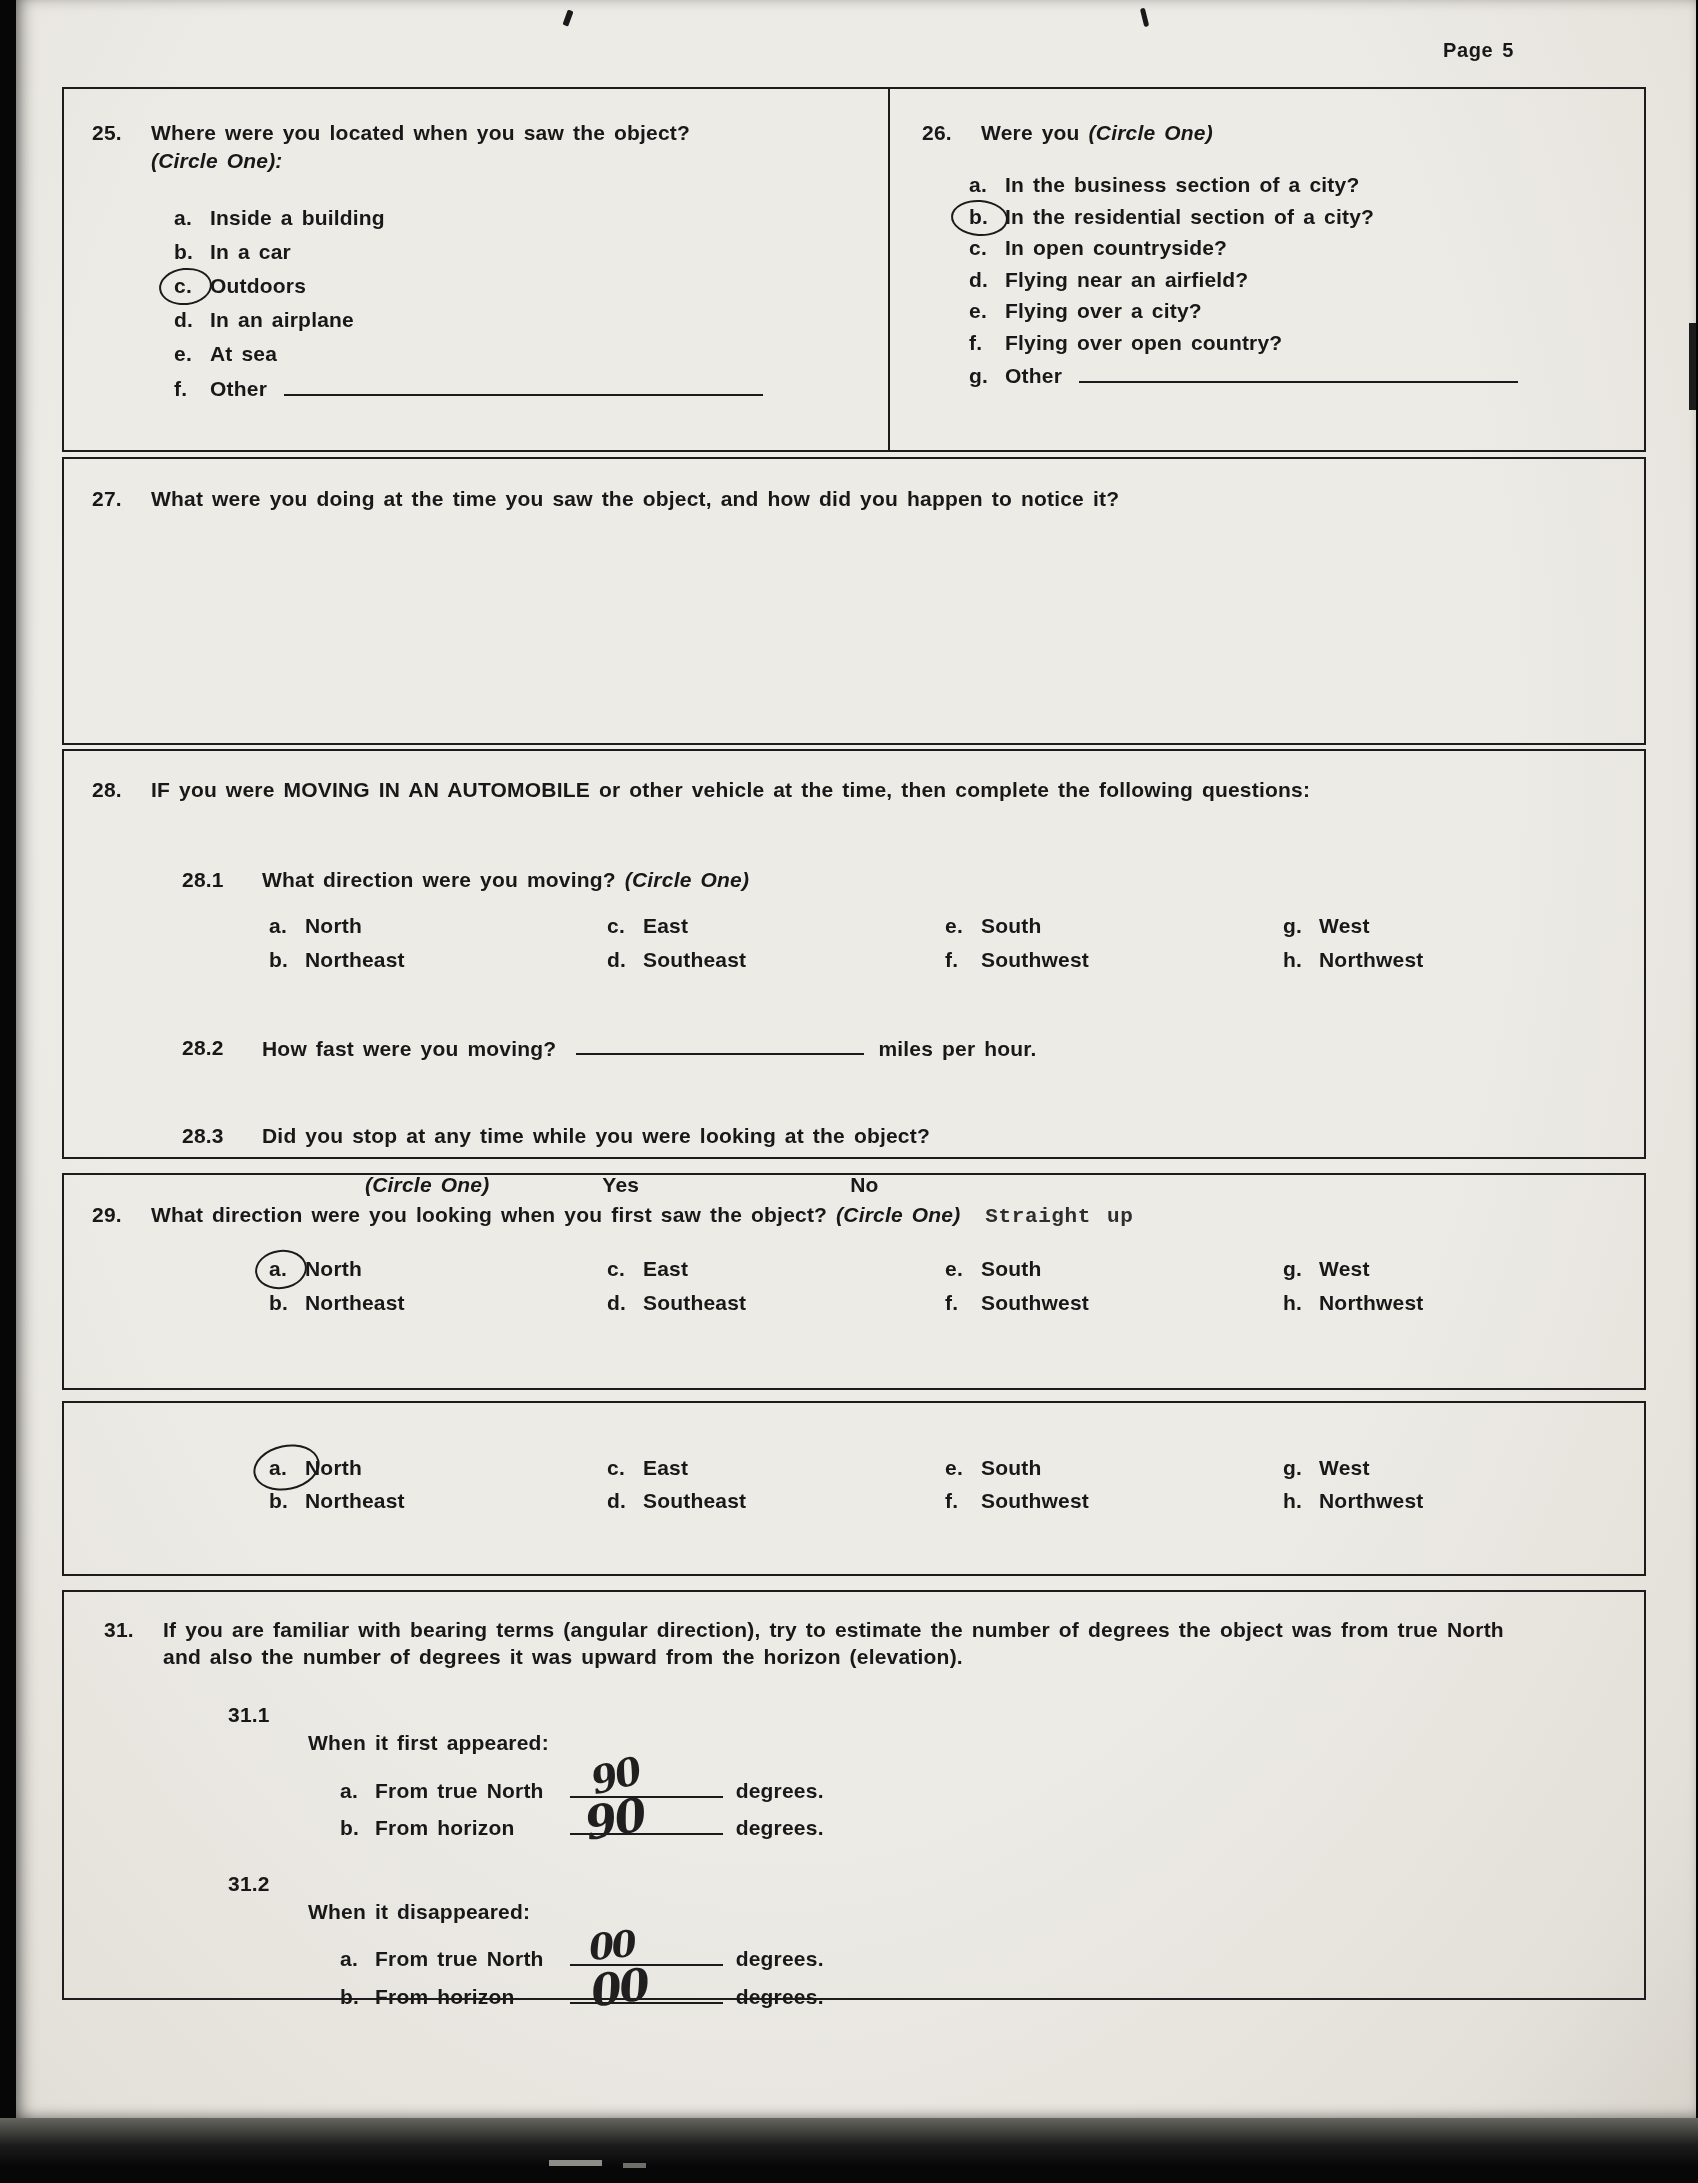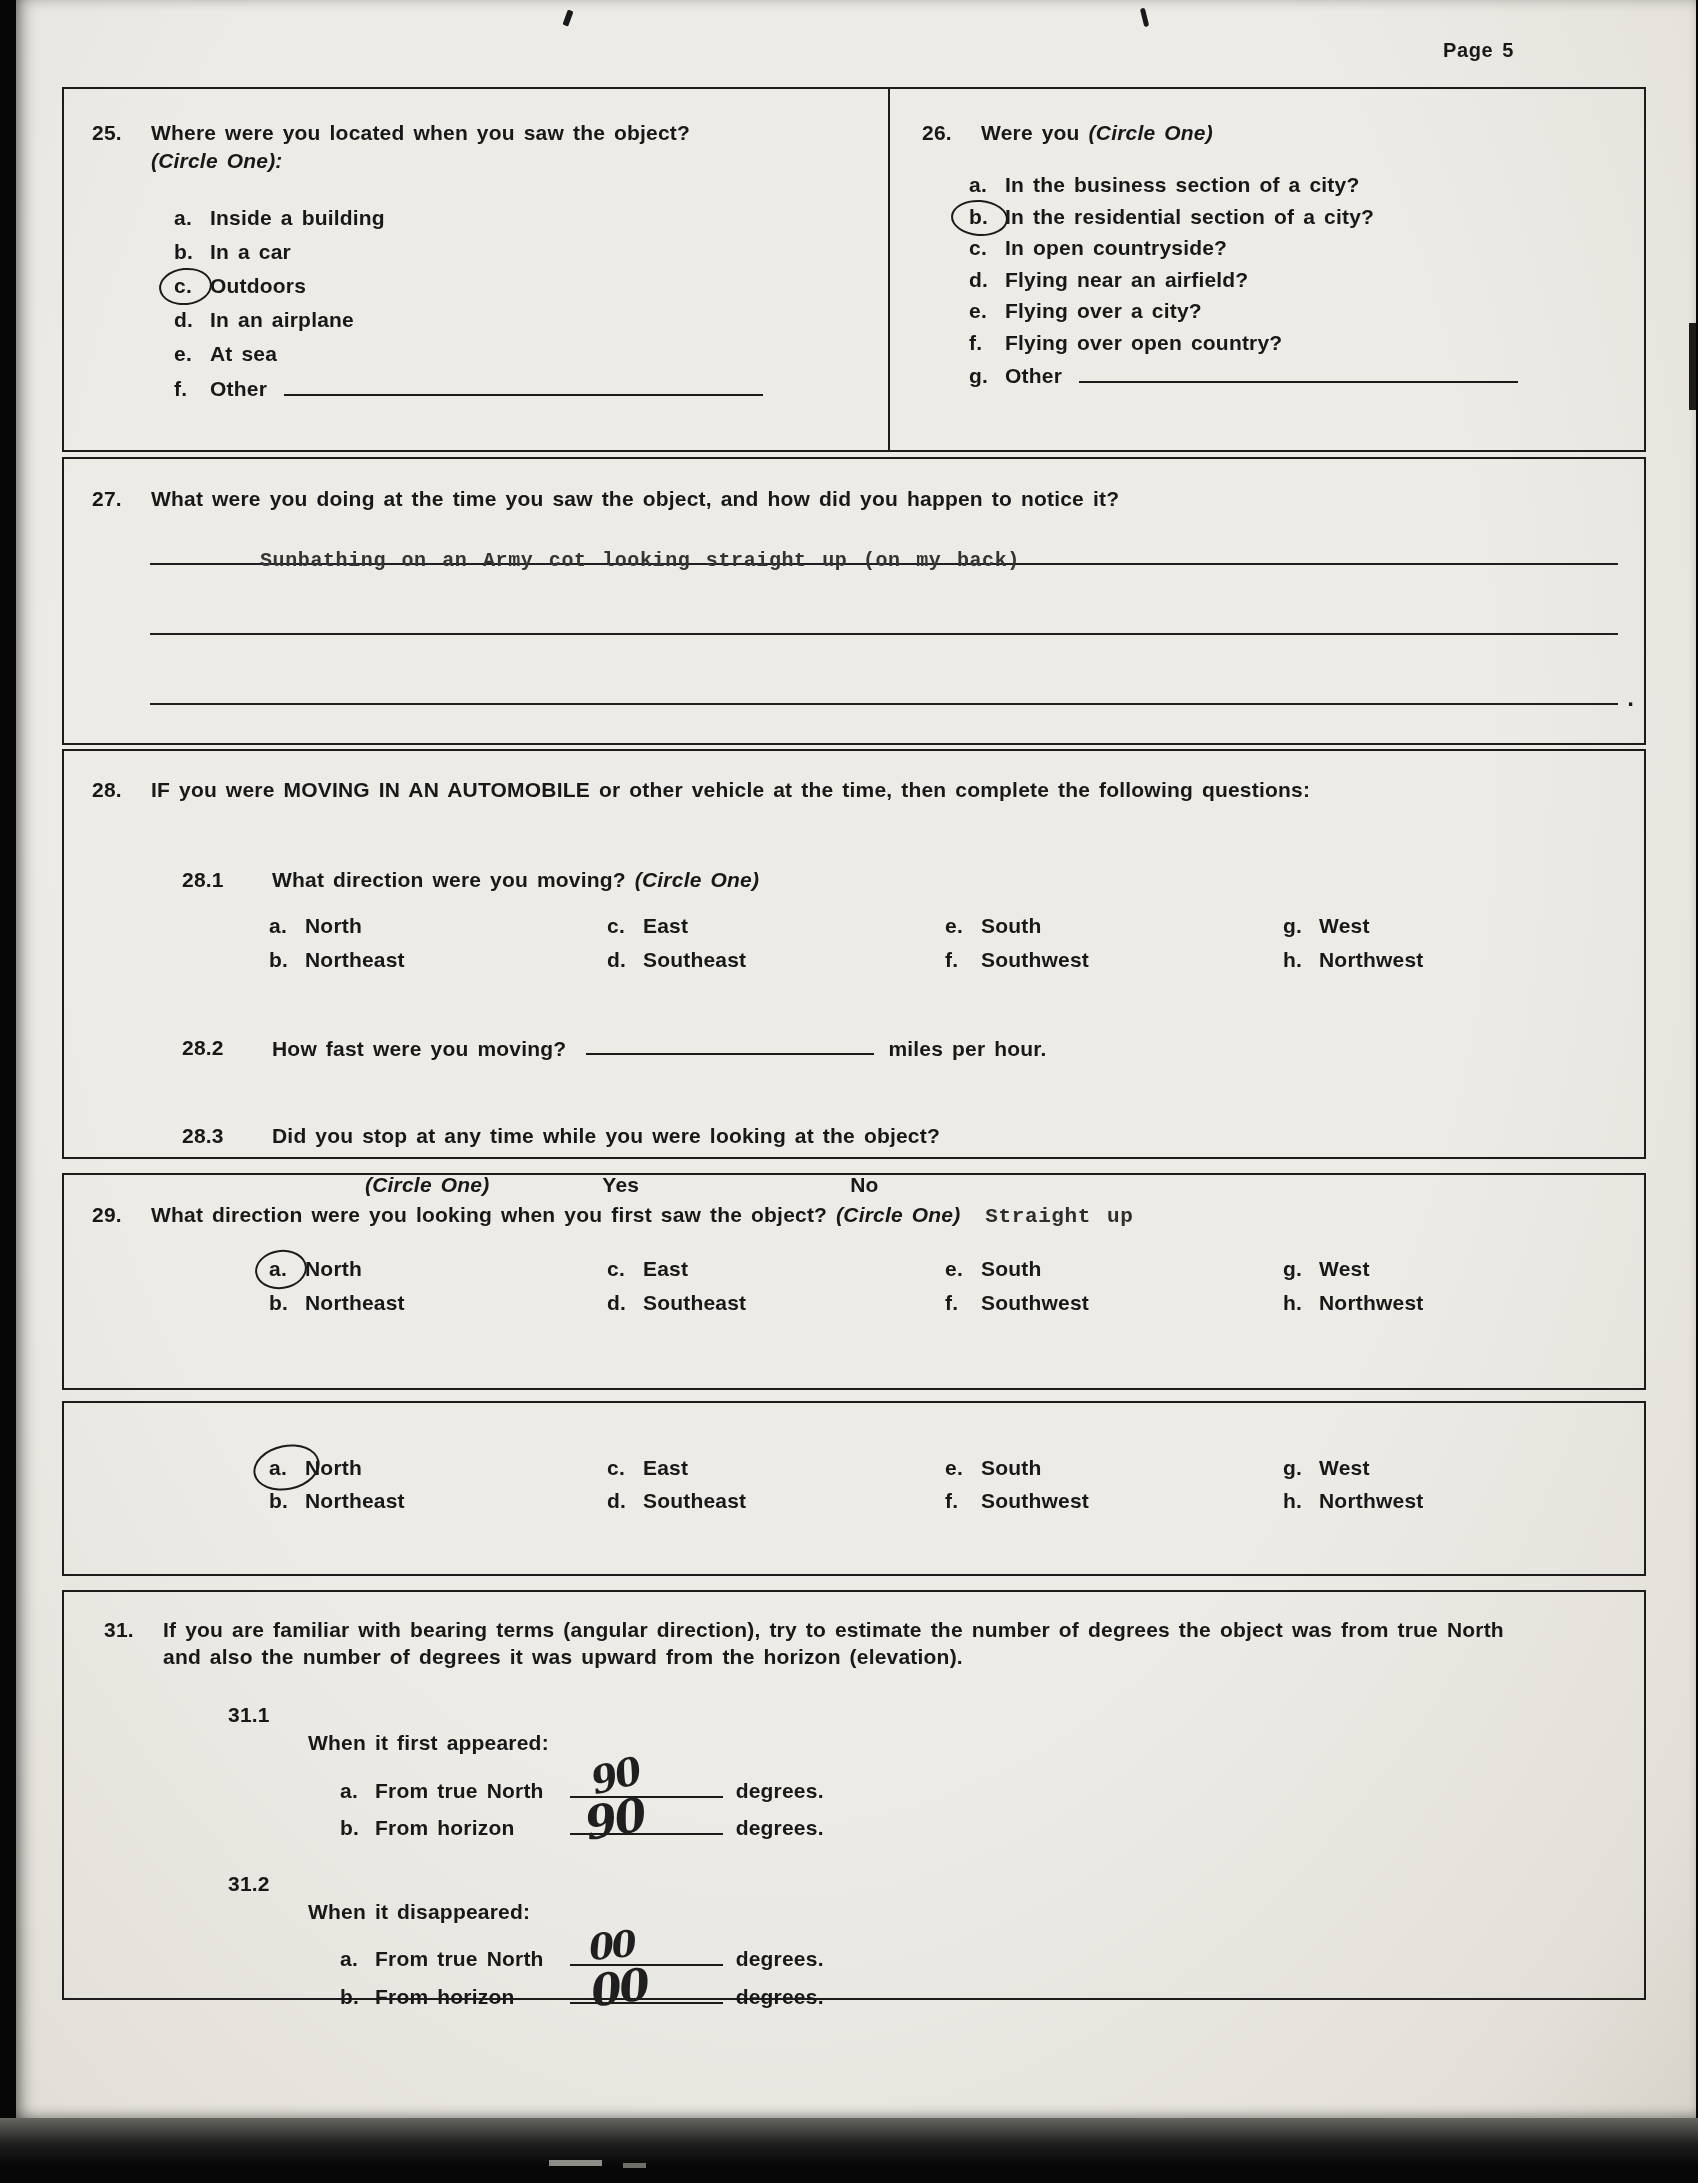--- a/index.html
+++ b/index.html
@@ -71,21 +71,21 @@
   .ans-line.first { height: 50px; }
   .typed {
     position: absolute; left: 110px; bottom: -9.8px;
     font-family: "Liberation Mono", monospace; font-size: 20px; font-weight: 700;
     letter-spacing: 0.6px; color: #343434; white-space: nowrap;
   }
   .end-dot { position: absolute; right: -16px; bottom: -9.2px; font-size: 24px; }
 
   
   .box-c { height: 410px; margin-top: 4px; padding: 25.4px 23px 0 28px; }
-  .sub { margin-left: 90px; margin-top: 36px; display: flex; font-size: 21px; align-items: baseline; gap: 10px; }
+  .sub { margin-left: 90px; margin-top: 36px; display: flex; font-size: 21px; align-items: baseline; }
   .sub-num { flex: 0 0 80px; }
   .sub-text { white-space: nowrap; margin-top: 28px; }
   .dir-grid { margin-left: 177px; margin-top: 22px; display: grid; grid-template-columns: repeat(4, 338px); row-gap: 9.8px; font-size: 21px; }
   .dir-cell { display: flex; align-items: baseline; }
   .speed-blank { width: 288px; margin: 0 5.8px 0 10.4px; height: 19.6px; }
   .cyn { margin-left: 273px; margin-top: 25.4px; font-size: 21px; display: flex; align-items: baseline; }
   .cyn-yes { margin-left: 113px; }
   .cyn-no { margin-left: 211px; }
 
   
@@ -212,29 +212,20 @@
           </div>
         </div>
       </div>
     </div>
 
     <div class="box box-b">
       <div class="q-head">
         <span class="q-num">27.</span>
         <span class="q-text">What were you doing at the time you saw the object, and how did you happen to notice it?</span>
       </div>
-      <div class="ans-area">
-        <div class="ans-line first">
-          <span class="typed">Sunbathing on an Army cot looking straight up (on my back)</span>
-        </div>
-        <div class="ans-line"></div>
-        <div class="ans-line">
-          <span class="end-dot">.</span>
-        </div>
-      </div>
     </div>
 
     <div class="box box-c">
       <div class="q-head">
         <span class="q-num">28.</span>
         <span class="q-text">IF you were MOVING IN AN AUTOMOBILE or other vehicle at the time, then complete the following questions:</span>
       </div>
 
       <div class="sub">
         <span class="sub-num">28.1</span>

